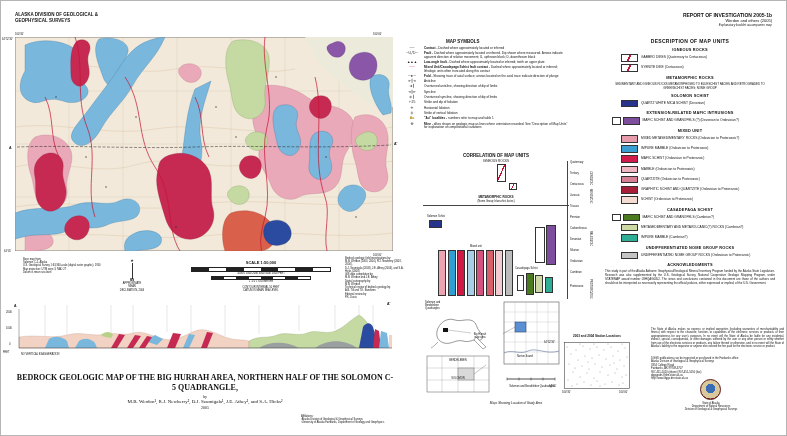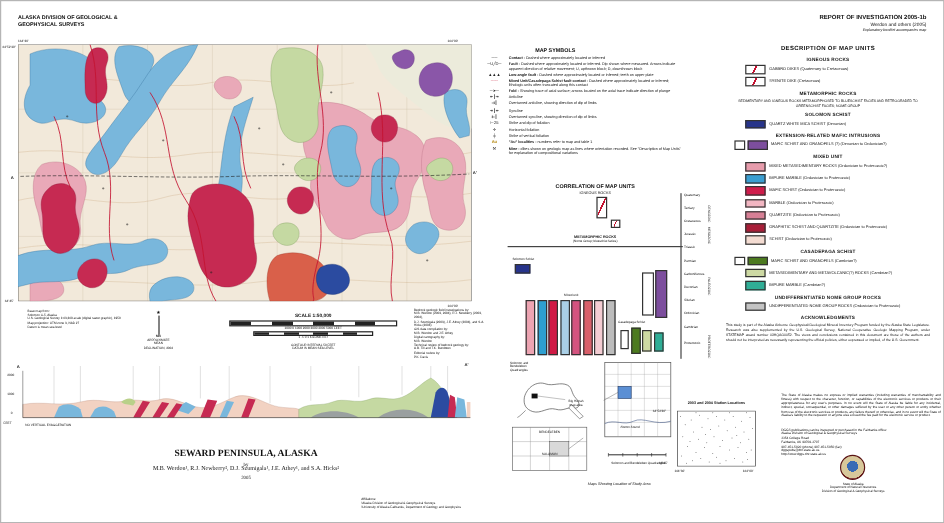--- a/index.html
+++ b/index.html
@@ -207,21 +207,21 @@
     <path d="M300,47 C312,38 330,38 342,47 Z" fill="#9aa0a0"></path>
     <path d="M344,47 L348,26 C352,20 356,22 358,26 L364,47 Z" fill="#2b4ba0"></path>
     <path d="M358,47 L360,28 L364,30 L366,47 Z" fill="#c62a52"></path>
     <path d="M364,47 L366,30 L372,32 L374,47 Z" fill="#79b7dc"></path>
     <path d="M374,47 L374,34 L377,34 L377,47 Z" fill="#f2d2c2"></path>
     <path d="M4,47 H377" stroke="#333" stroke-width="0.5"></path>
     <path d="M4,8 V47" stroke="#333" stroke-width="0.4"></path>
   </svg>
 
   <div class="abs c serif" style="left:14px;top:372px;width:380px;">
-    <div class="f8 b">SEWARD PENINSULA, ALASKA</div>
+    <div class="f8 b">BEDROCK GEOLOGIC MAP OF THE BIG HURRAH AREA, NORTHERN HALF OF THE SOLOMON C-5 QUADRANGLE,</div>
     <div class="f4" style="margin-top:1px;">by</div>
     <div class="f5">M.B. Werdon¹, R.J. Newberry², D.J. Szumigala¹, J.E. Athey¹, and S.A. Hicks²</div>
     <div class="f4">2005</div>
   </div>
   <div class="abs f2 pre" style="left:300px;top:414px;width:130px;text-align:left;">Affiliations:
 ¹Alaska Division of Geological &amp; Geophysical Surveys
 ²University of Alaska Fairbanks, Department of Geology and Geophysics</div>
 
   <div class="abs" style="left:399px;top:38px;width:176px;">
     <div class="f45 b" style="margin-left:46px;margin-bottom:2px;">MAP SYMBOLS</div>

